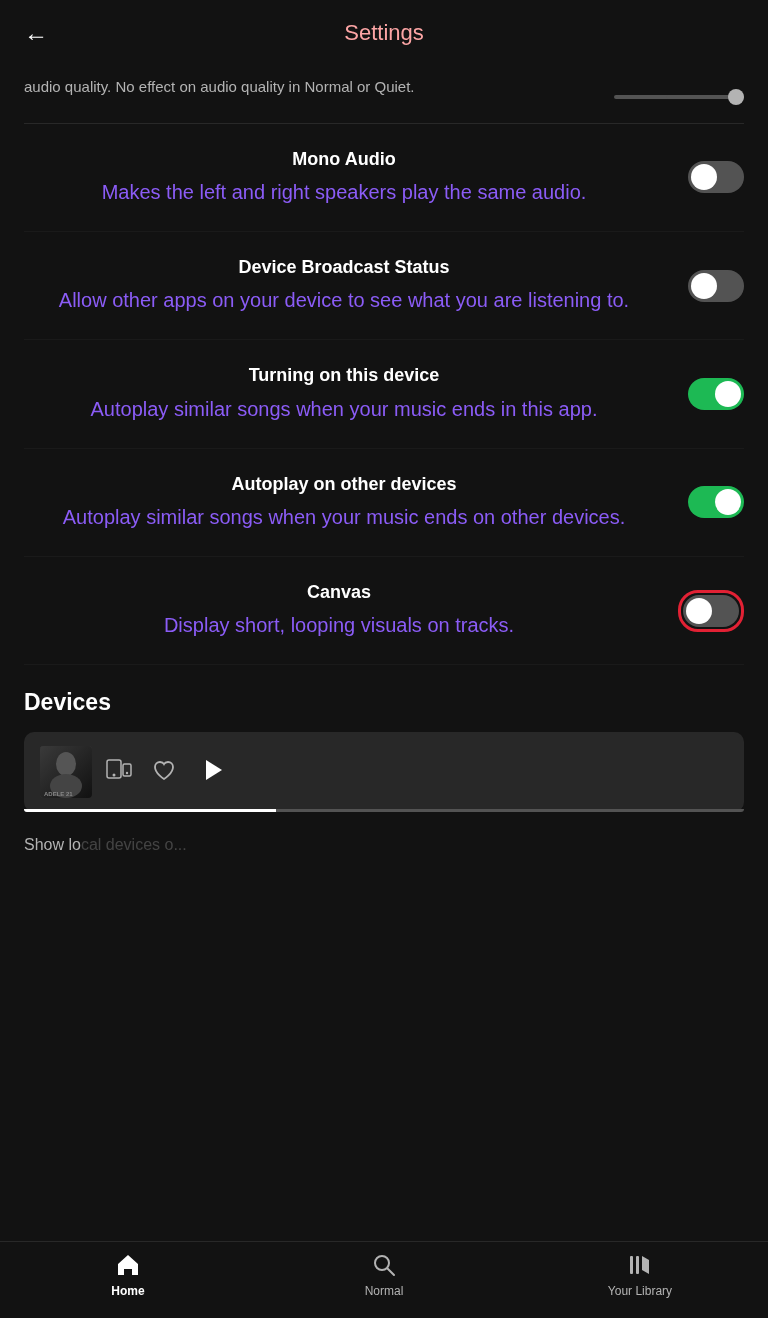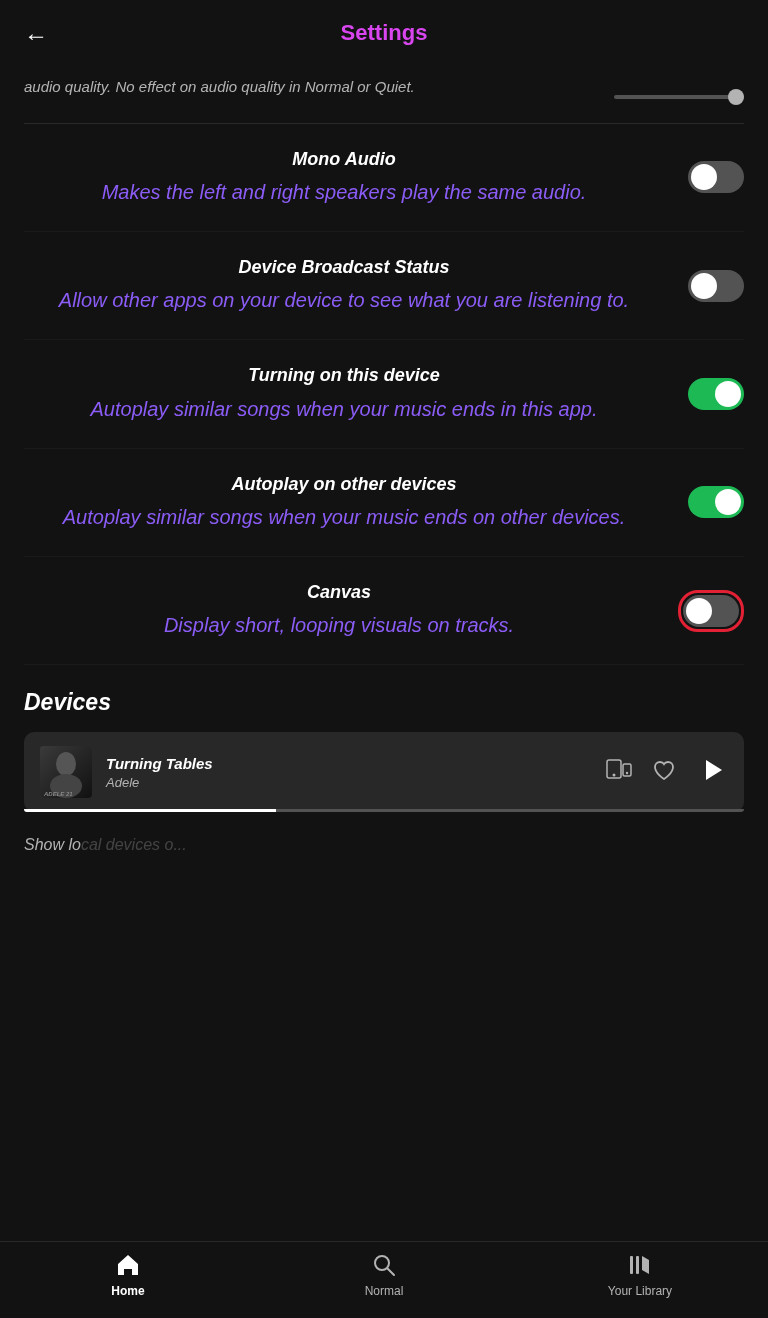--- a/index.html
+++ b/index.html
@@ -25,28 +25,27 @@
     }
     .header-back {
       position: absolute;
       left: 24px;
       font-size: 24px;
       color: #ffffff;
       cursor: pointer;
     }
     .header-title {
       font-size: 22px;
-      font-weight: 700;
-      color: #d946ef;
+      font-weight: 400;
+      color: #fca5a5;
     }
 
     
     .settings-content {
       padding: 0 24px;
-      font-style: italic;
     }
 
     
     .top-description {
       display: flex;
       justify-content: space-between;
       align-items: flex-end;
       padding: 10px 0 24px 0;
       border-bottom: 1px solid #282828;
     }
@@ -373,24 +372,20 @@
               <stop offset="0%" style="stop-color:#3a3a3a"></stop>
               <stop offset="100%" style="stop-color:#111"></stop>
             </linearGradient>
           </defs>
 
           <ellipse cx="26" cy="18" rx="10" ry="12" fill="#555"></ellipse>
           <ellipse cx="26" cy="40" rx="16" ry="12" fill="#444"></ellipse>
           <text x="4" y="50" fill="#888" font-size="6" font-weight="bold" font-family="Arial">ADELE 21</text>
         </svg>
       </div>
-    </div>
-    <div class="track-info">
-      <div class="track-title">Turning Tables</div>
-      <div class="track-artist">Adele</div>
     </div>
     <div class="now-playing-controls">
 
       <span>
         <svg width="26" height="26" viewBox="0 0 26 26" fill="none" xmlns="http://www.w3.org/2000/svg">
           <rect x="1" y="3" width="14" height="18" rx="2" stroke="#b3b3b3" stroke-width="1.5" fill="none"></rect>
           <rect x="17" y="7" width="8" height="12" rx="1.5" stroke="#b3b3b3" stroke-width="1.5" fill="none"></rect>
           <circle cx="8" cy="18" r="1.5" fill="#b3b3b3"></circle>
           <circle cx="21" cy="16" r="1.2" fill="#b3b3b3"></circle>
         </svg>

